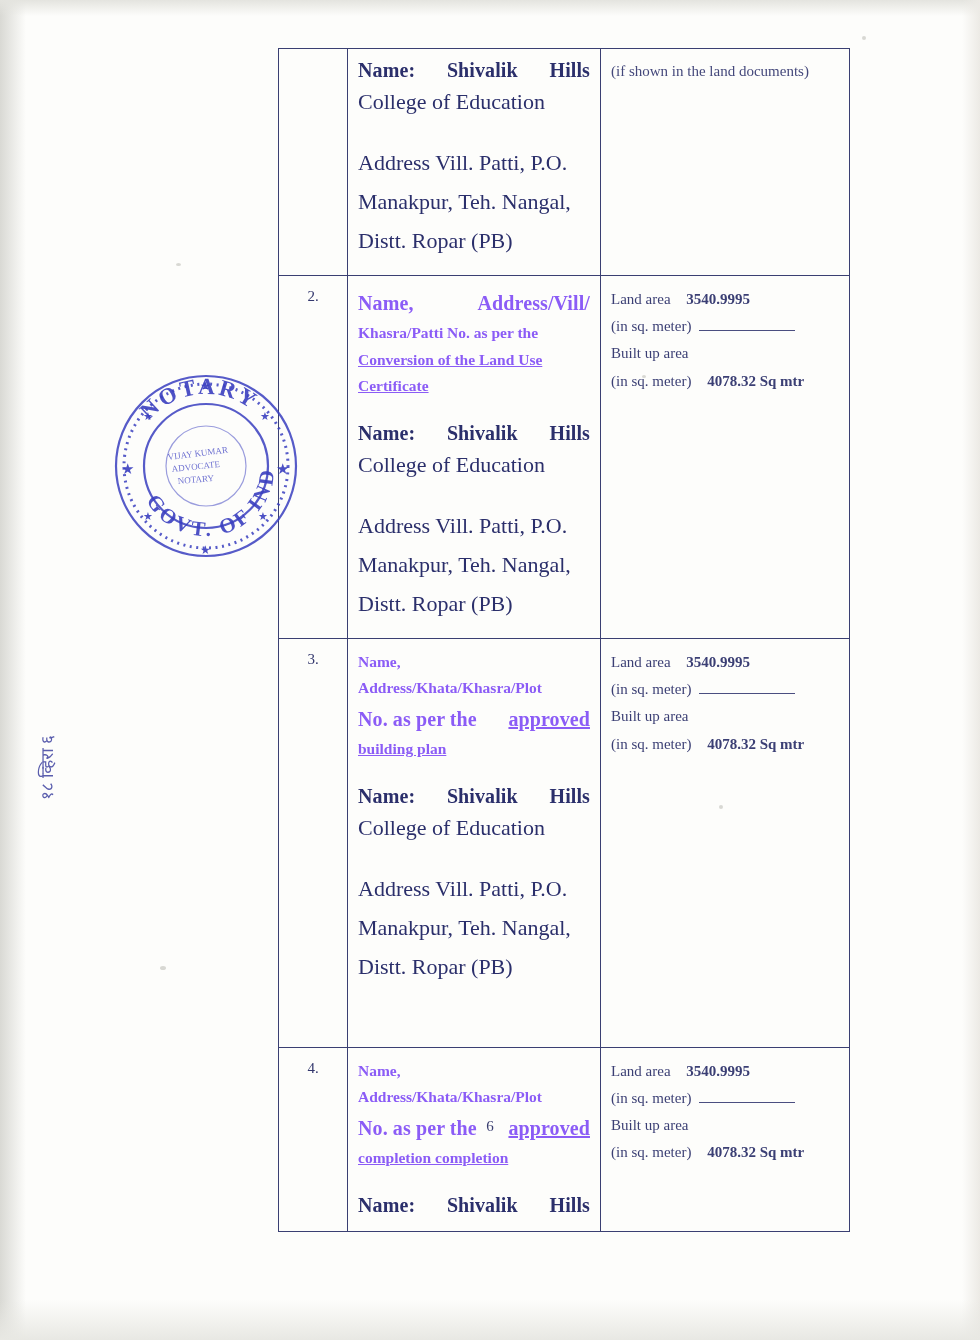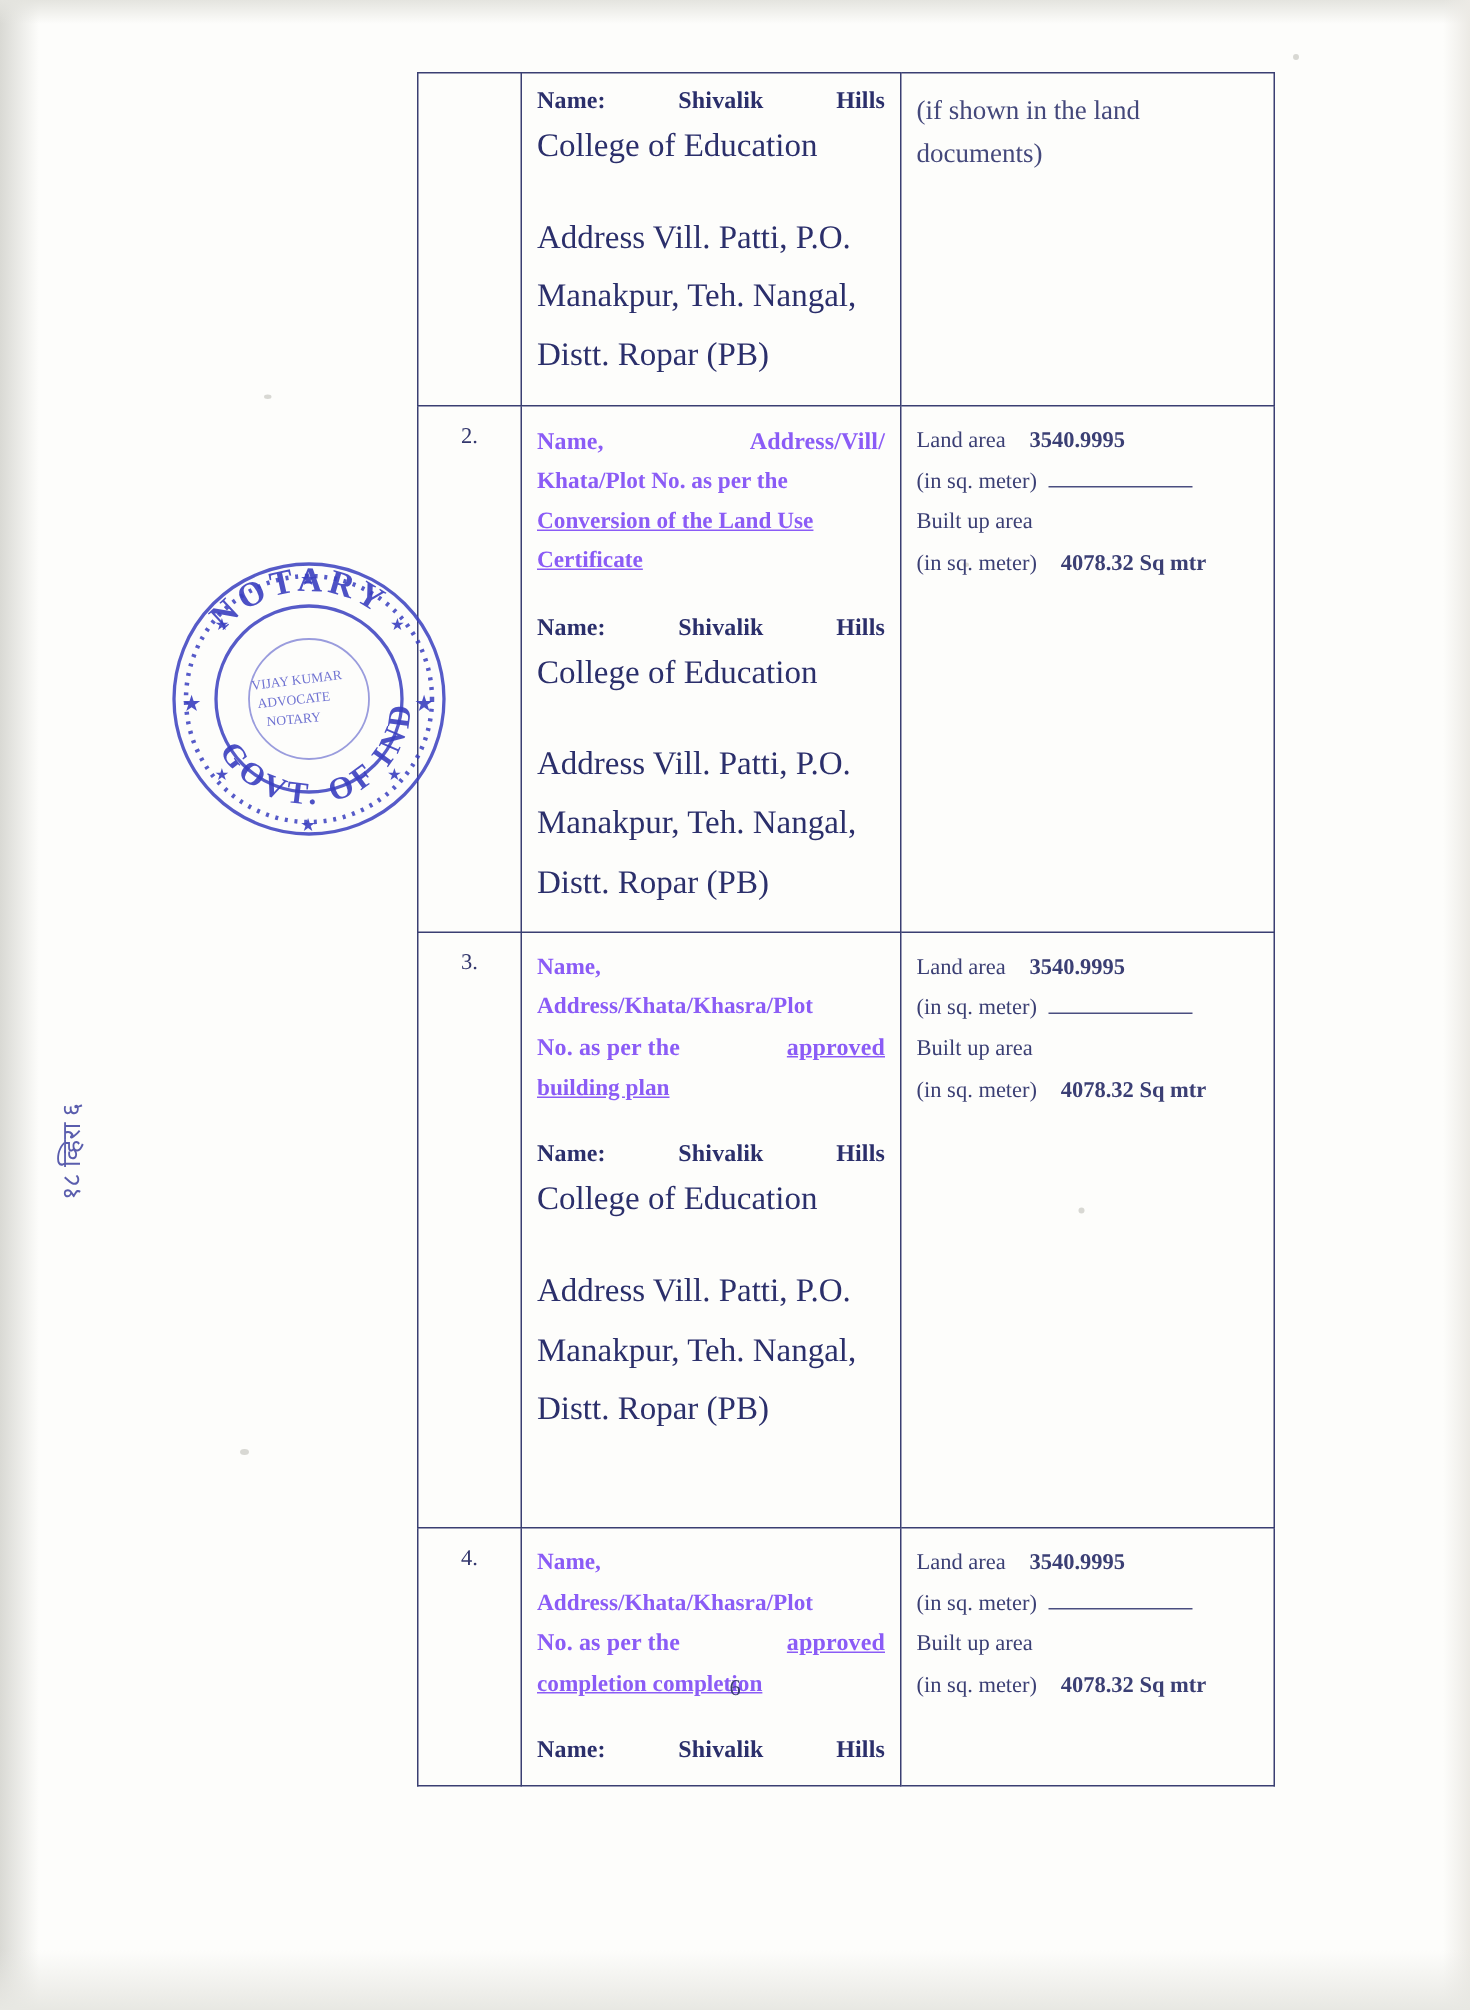--- a/index.html
+++ b/index.html
@@ -82,39 +82,39 @@
   }
   .u {
     text-decoration: underline;
   }
   .gap-md { height: 22px; }
 
   .name-line {
     display: flex;
     justify-content: space-between;
     font-weight: bold;
-    font-size: 16px;
+    font-size: 20px;
     letter-spacing: 0.1px;
   }
   .name-line .w { white-space: nowrap; }
 
   .addr {
     font-weight: normal;
     font-size: 22px;
     line-height: 1.78;
   }
 
   .right-cell {
     font-family: "Liberation Serif", serif;
     font-size: 15px;
     color: #3b3f74;
     line-height: 1.82;
   }
   .right-cell .note {
-    font-size: 18px;
+    font-size: 15px;
     color: #44487b;
     line-height: 1.6;
   }
   .right-cell b { font-weight: bold; margin-left: 12px; }
   .blank-rule {
     display: inline-block;
     width: 96px;
     border-bottom: 1px solid #4a4e80;
     height: 12px;
     margin-left: 4px;
@@ -211,21 +211,21 @@
       </tr>
 
       <tr>
         <td class="num-cell">2.</td>
         <td>
           <div class="lbl">
             <div class="name-line">
               <span class="w">Name,</span>
               <span class="w">Address/Vill/</span>
             </div>
-            <div>Khata/Plot No. as per the</div>
+            <div>Khasra/Patti No. as per the</div>
             <div class="u">Conversion of the Land Use</div>
             <div class="u">Certificate</div>
           </div>
           <div class="gap-md"></div>
           <div class="name-line">
             <span class="w">Name:</span>
             <span class="w">Shivalik</span>
             <span class="w">Hills</span>
           </div>
           <div class="addr">College of Education</div>

